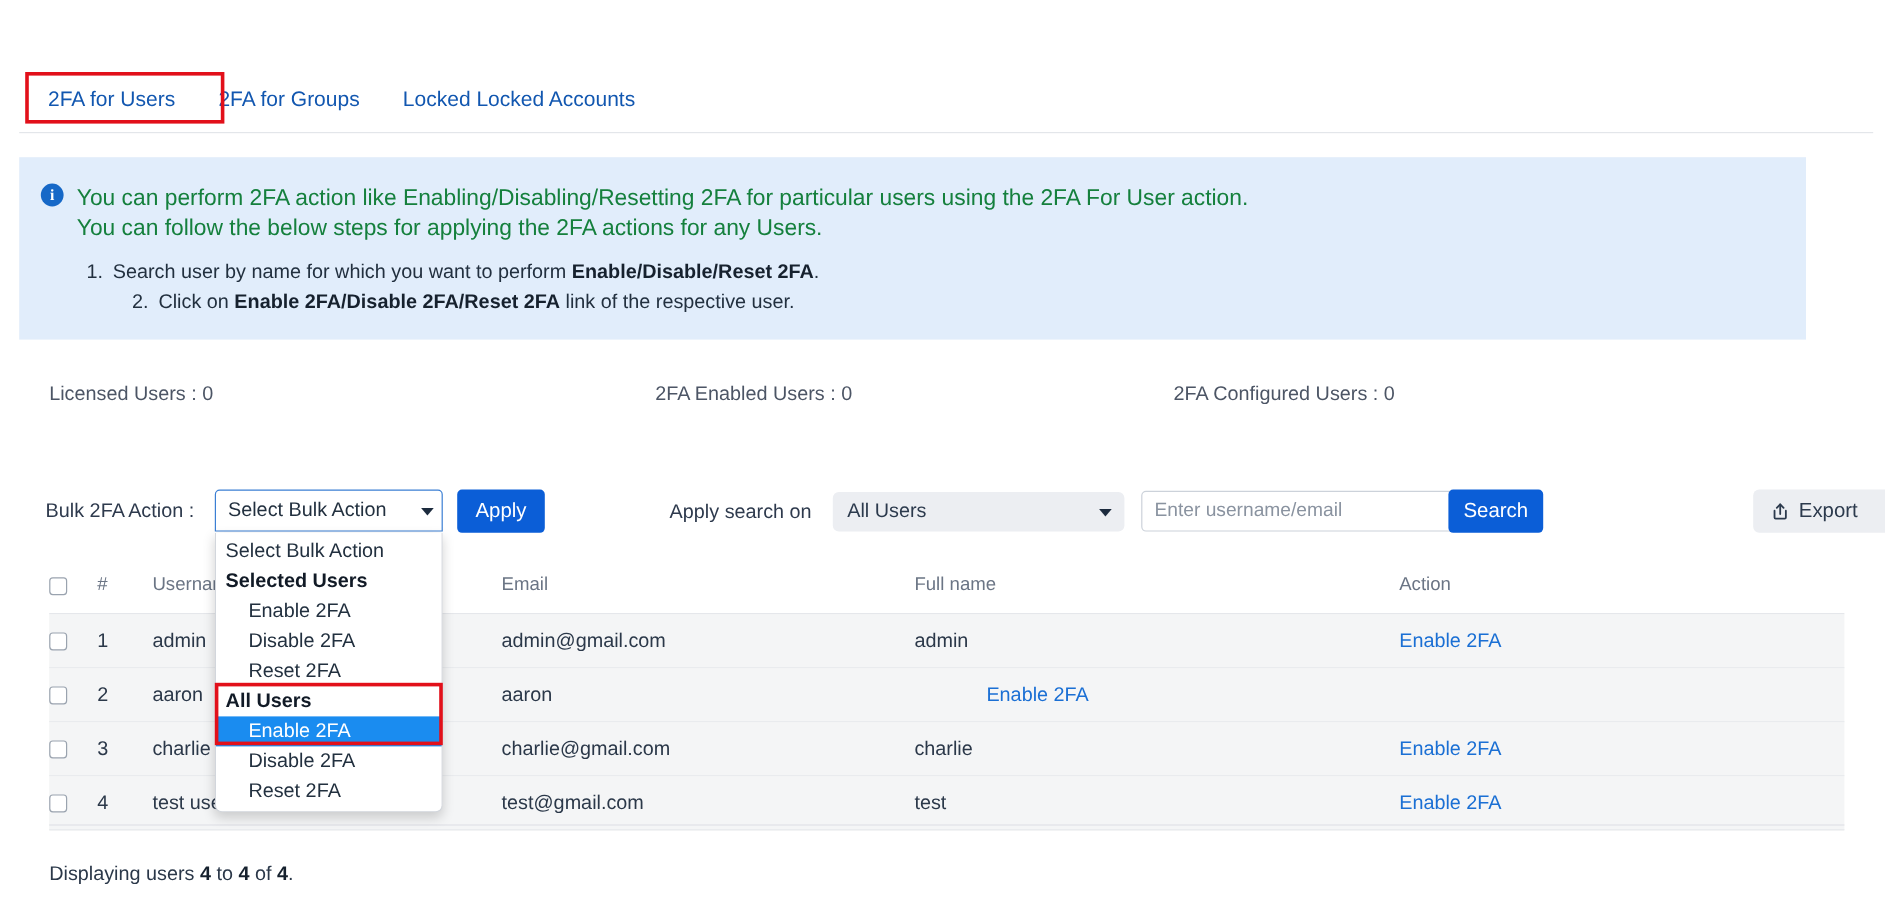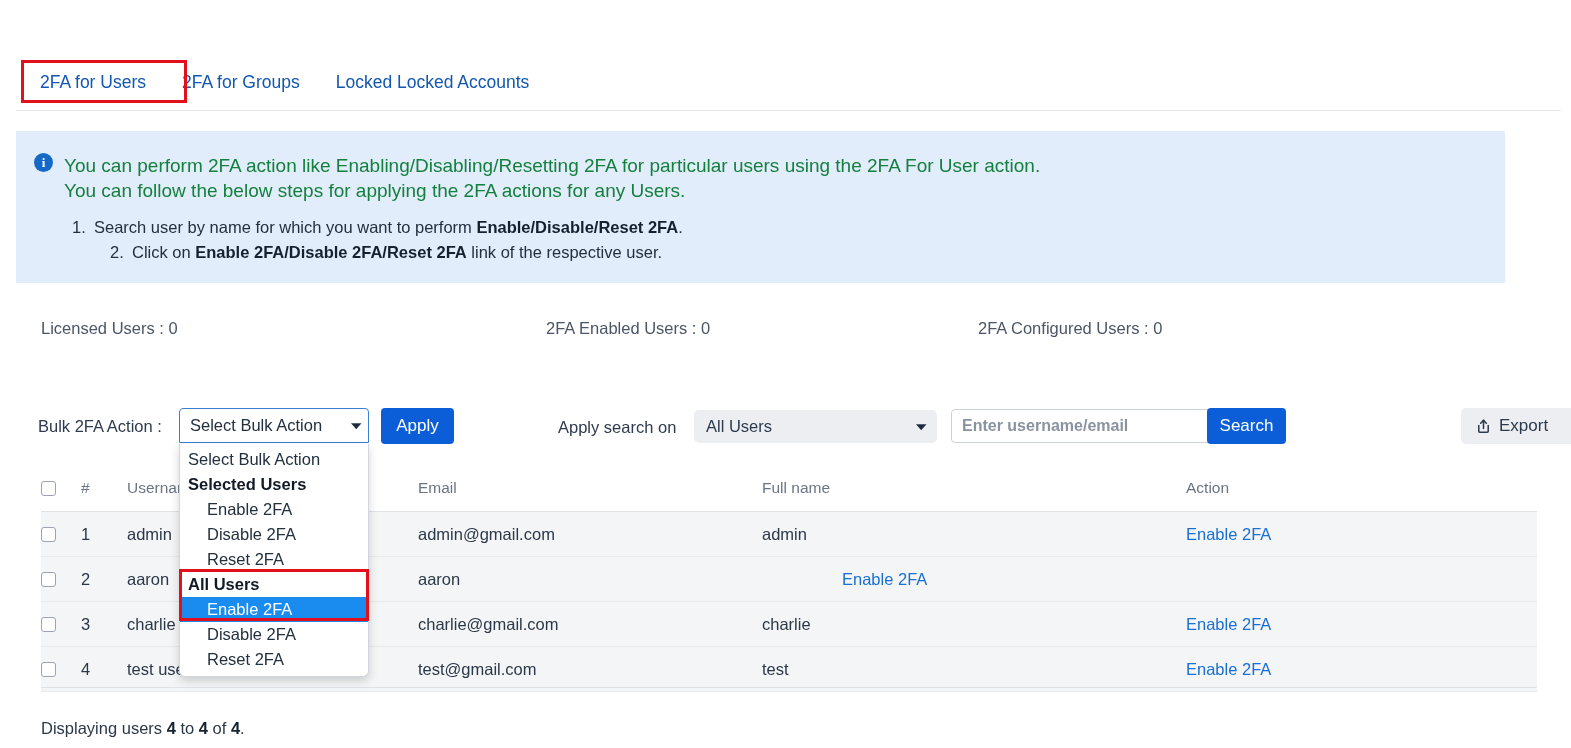--- a/index.html
+++ b/index.html
@@ -210,21 +210,20 @@
     width: 263px;
     height: 34px;
     border: 1px solid #ccd2da;
     border-radius: 4px;
     box-sizing: border-box;
     padding: 0 10px;
     font-size: 16px;
     font-family: "Liberation Sans", sans-serif;
     color: #22303f;
     background: #ffffff;
-    font-weight: bold;
   }
   .search-input::placeholder { color: #8a93a0; }
 
   .search-btn {
     position: absolute;
     left: 1207px;
     top: 408px;
     width: 79px;
     height: 36px;
     background: #0b5ed7;
@@ -276,21 +275,21 @@
     align-items: center;
     height: 44px;
     background: #f4f5f6;
     border-bottom: 1px solid #e7e9eb;
   }
   .col-chk  { width: 40px; flex: none; display: flex; align-items: center; }
   .col-num  { width: 46px; flex: none; }
   .col-user { width: 291px; flex: none; }
   .col-mail { width: 344px; flex: none; }
   .col-full { width: 404px; flex: none; }
-  .col-act  { flex: 1 1 auto; margin-left: 20px; }
+  .col-act  { flex: 1 1 auto; }
 
   .thead .col-num,
   .thead .col-user,
   .thead .col-mail,
   .thead .col-full,
   .thead .col-act {
     font-size: 15.5px;
     color: #6b7585;
   }
   .row .col-num,

